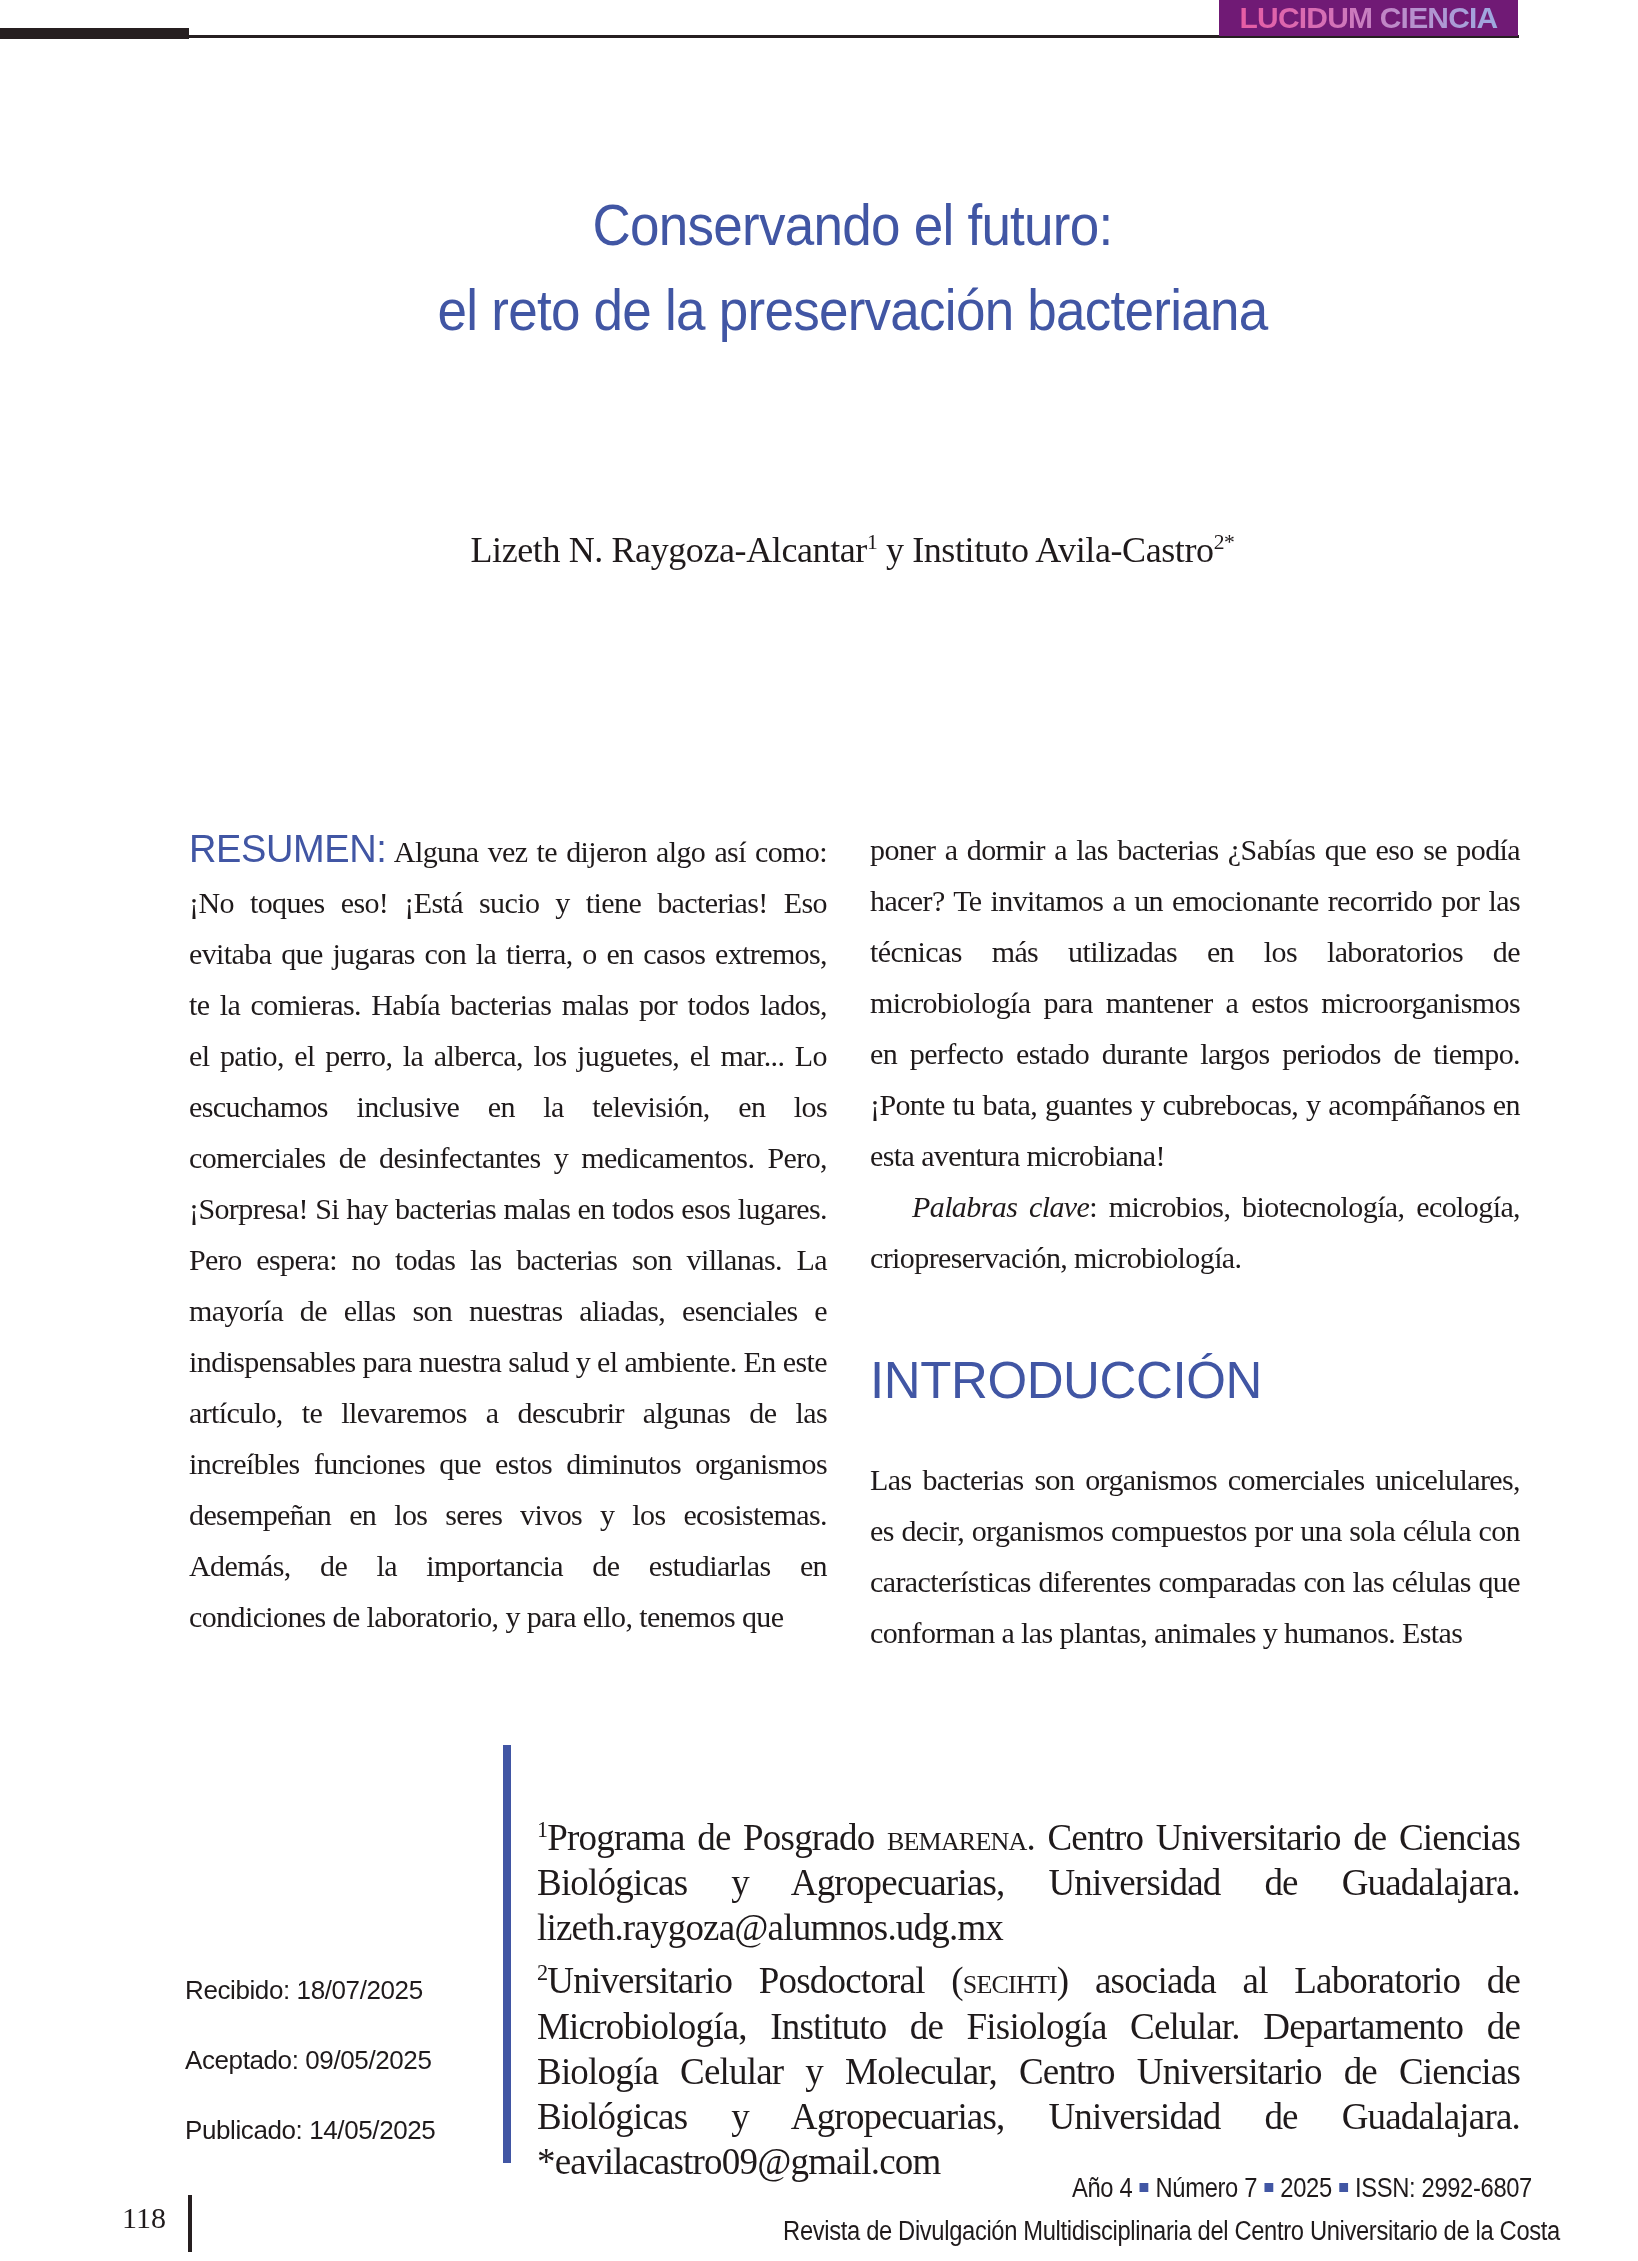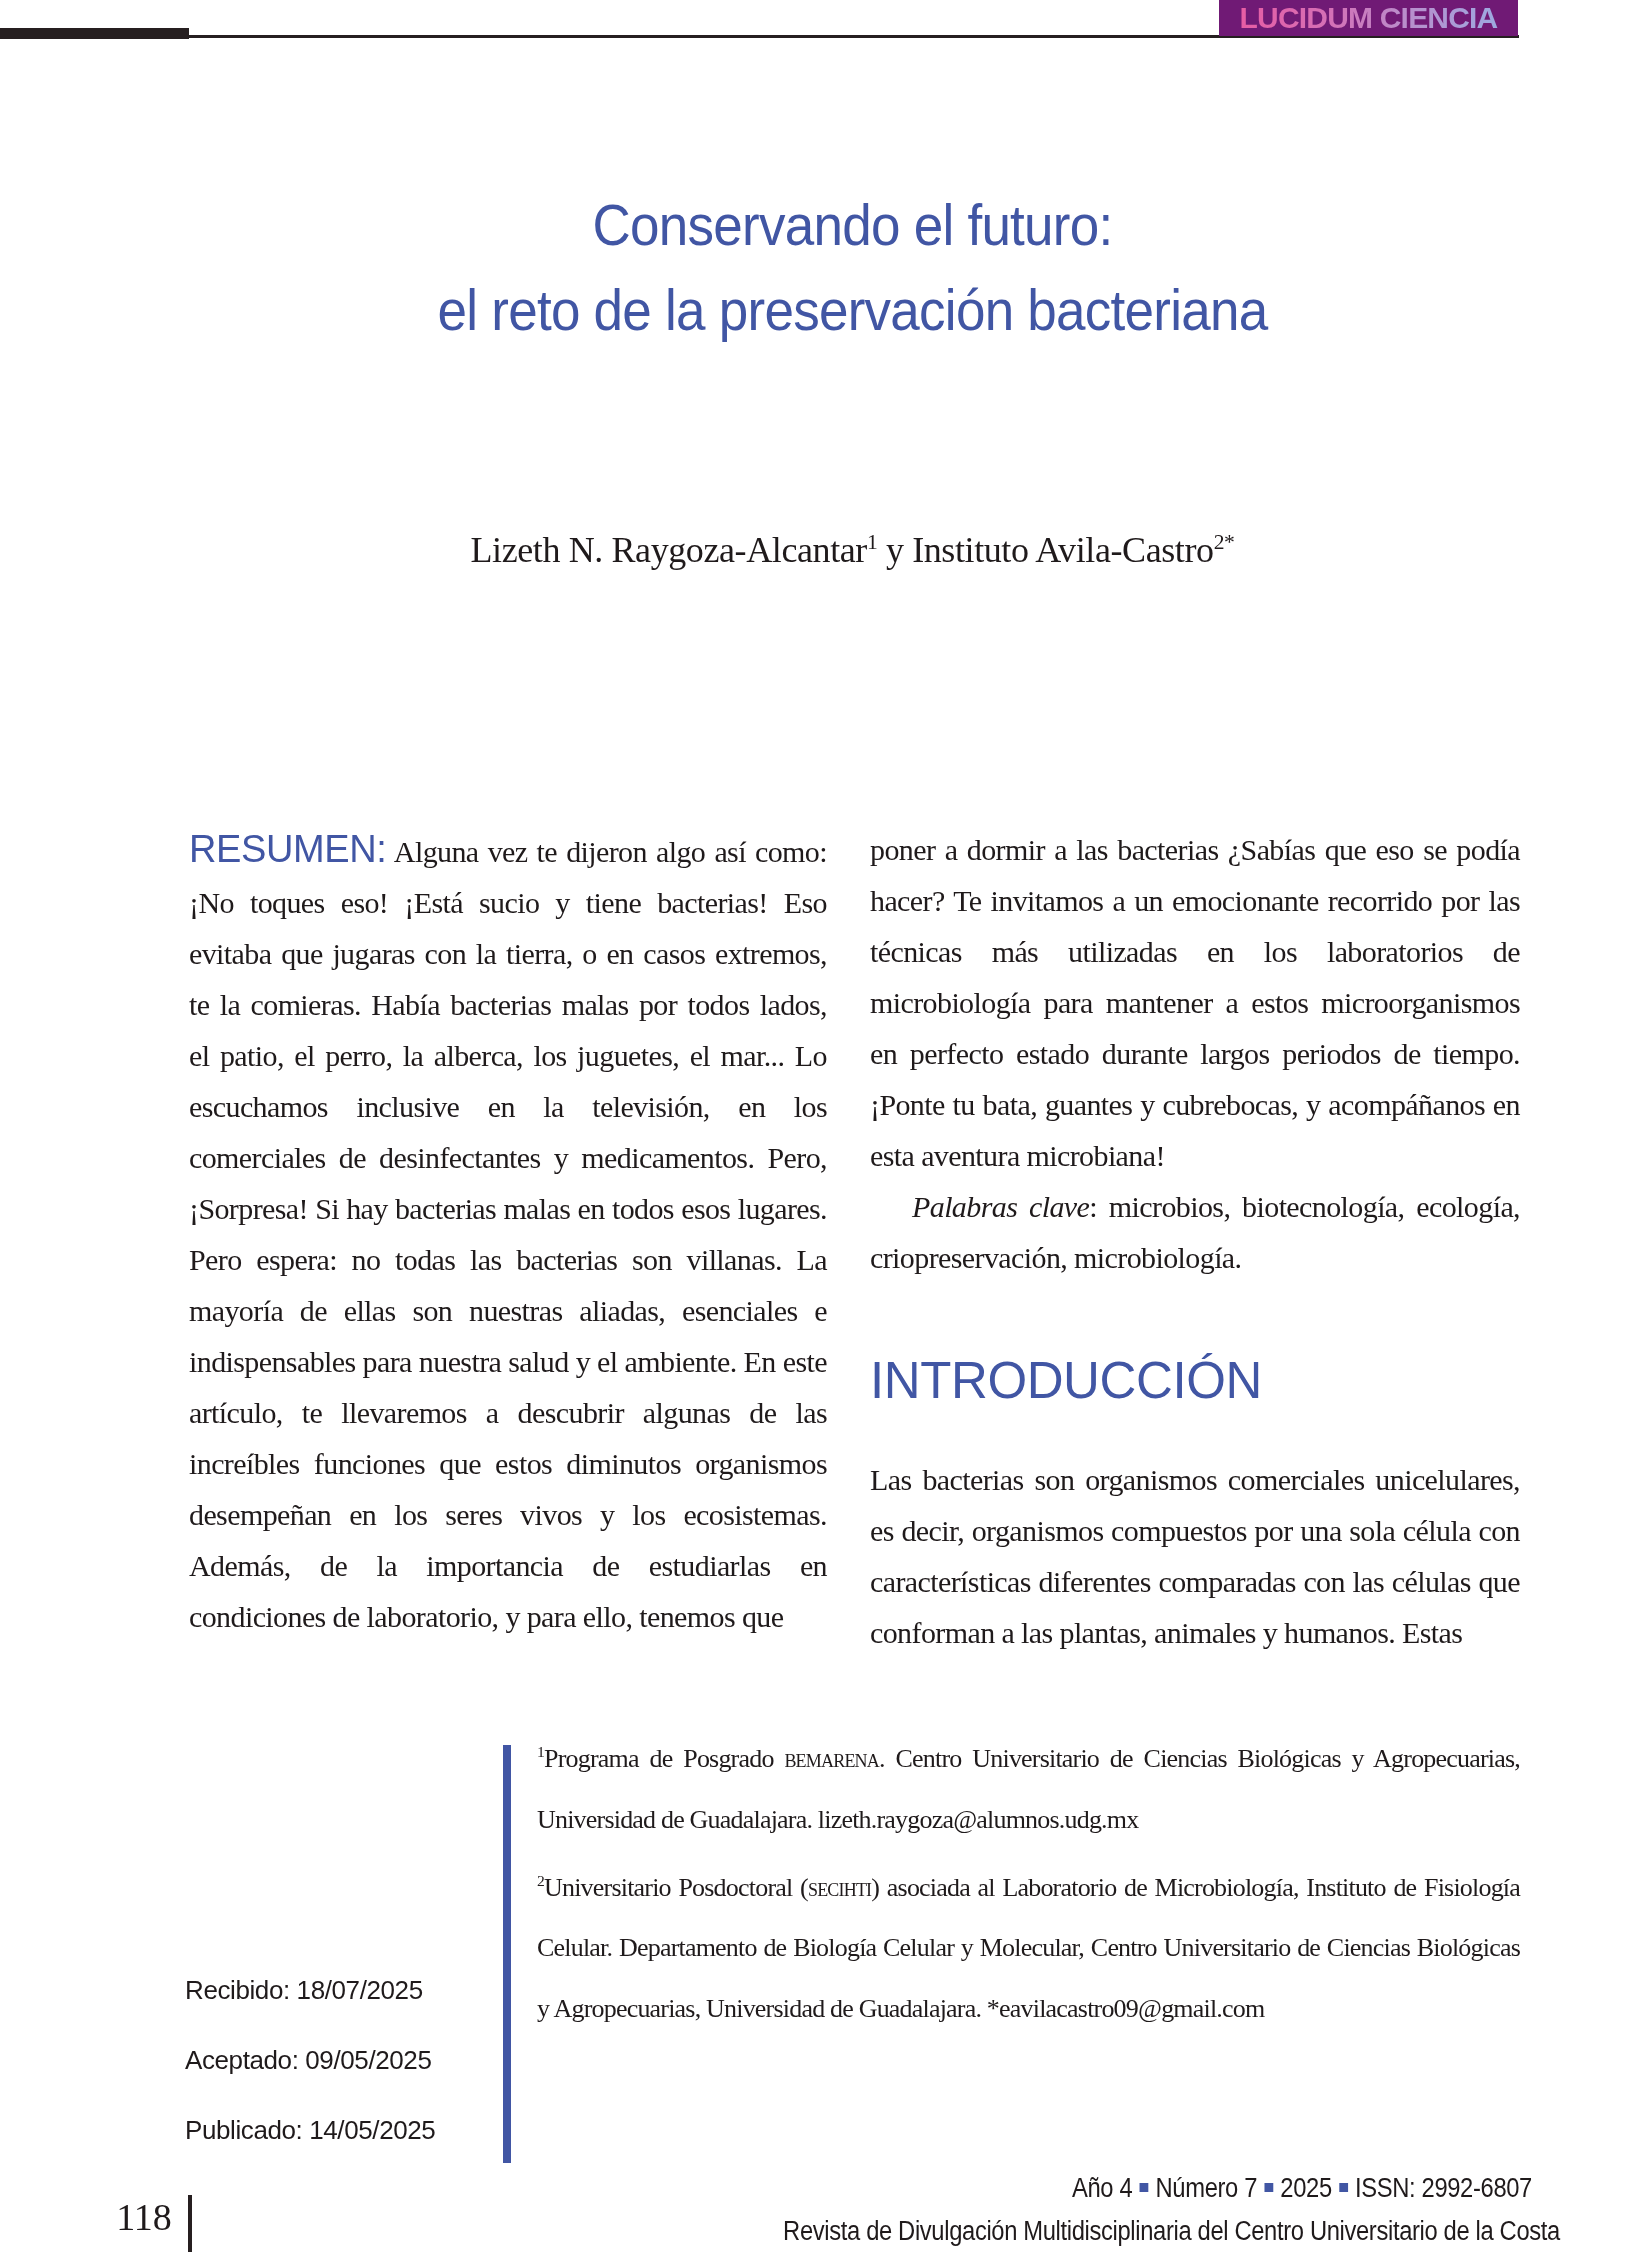--- a/index.html
+++ b/index.html
@@ -58,34 +58,34 @@
   .kw-par{text-indent:42px;}
   .kw-label{font-style:italic;}
   .intro-heading{
     font-family:"Liberation Sans", sans-serif;font-size:51px;line-height:53px;letter-spacing:-0.4px;
     color:var(--accent-blue);margin-top:71px;text-align:left;text-indent:0;
   }
   .intro-par{margin-top:47px;}
   
   .fn-bar{position:absolute;left:503px;top:1745px;width:8.3px;height:418px;background:var(--accent-blue);}
   .footnotes{
-    position:absolute;left:537px;top:1721px;width:983px;text-align:justify;
-    font-size:26px;line-height:61px;letter-spacing:-0.8px;color:var(--text-dark);
+    position:absolute;left:537px;top:1807px;width:983px;text-align:justify;
+    font-size:37px;line-height:45px;letter-spacing:-0.8px;color:var(--text-dark);
   }
   .footnotes sup{font-size:60%;}
   .sc{font-variant:small-caps;}
   .dates{
     position:absolute;left:185px;top:1955px;width:325px;
     font-family:"Liberation Sans", sans-serif;font-size:26px;line-height:70px;letter-spacing:-0.4px;
     color:var(--text-dark);
   }
   
   .page-number{
     position:absolute;left:110px;top:2195px;width:68px;text-align:center;
-    font-size:38px;line-height:45px;color:var(--text-dark);
+    font-size:30px;line-height:45px;color:var(--text-dark);
   }
   .footer-divider{position:absolute;left:188px;top:2195px;width:3.8px;height:57px;background:var(--rule-dark);}
   .footer-meta{
     position:absolute;left:681px;top:2167px;width:851px;text-align:right;
     font-family:"Liberation Sans", sans-serif;font-size:27px;line-height:43px;letter-spacing:-0.4px;
     color:var(--text-dark);transform:scaleX(0.88);transform-origin:100% 50%;
   }
   .footer-meta .line{white-space:nowrap;}
   .sq{
     display:inline-block;width:9.8px;height:9.8px;background:var(--accent-blue);

